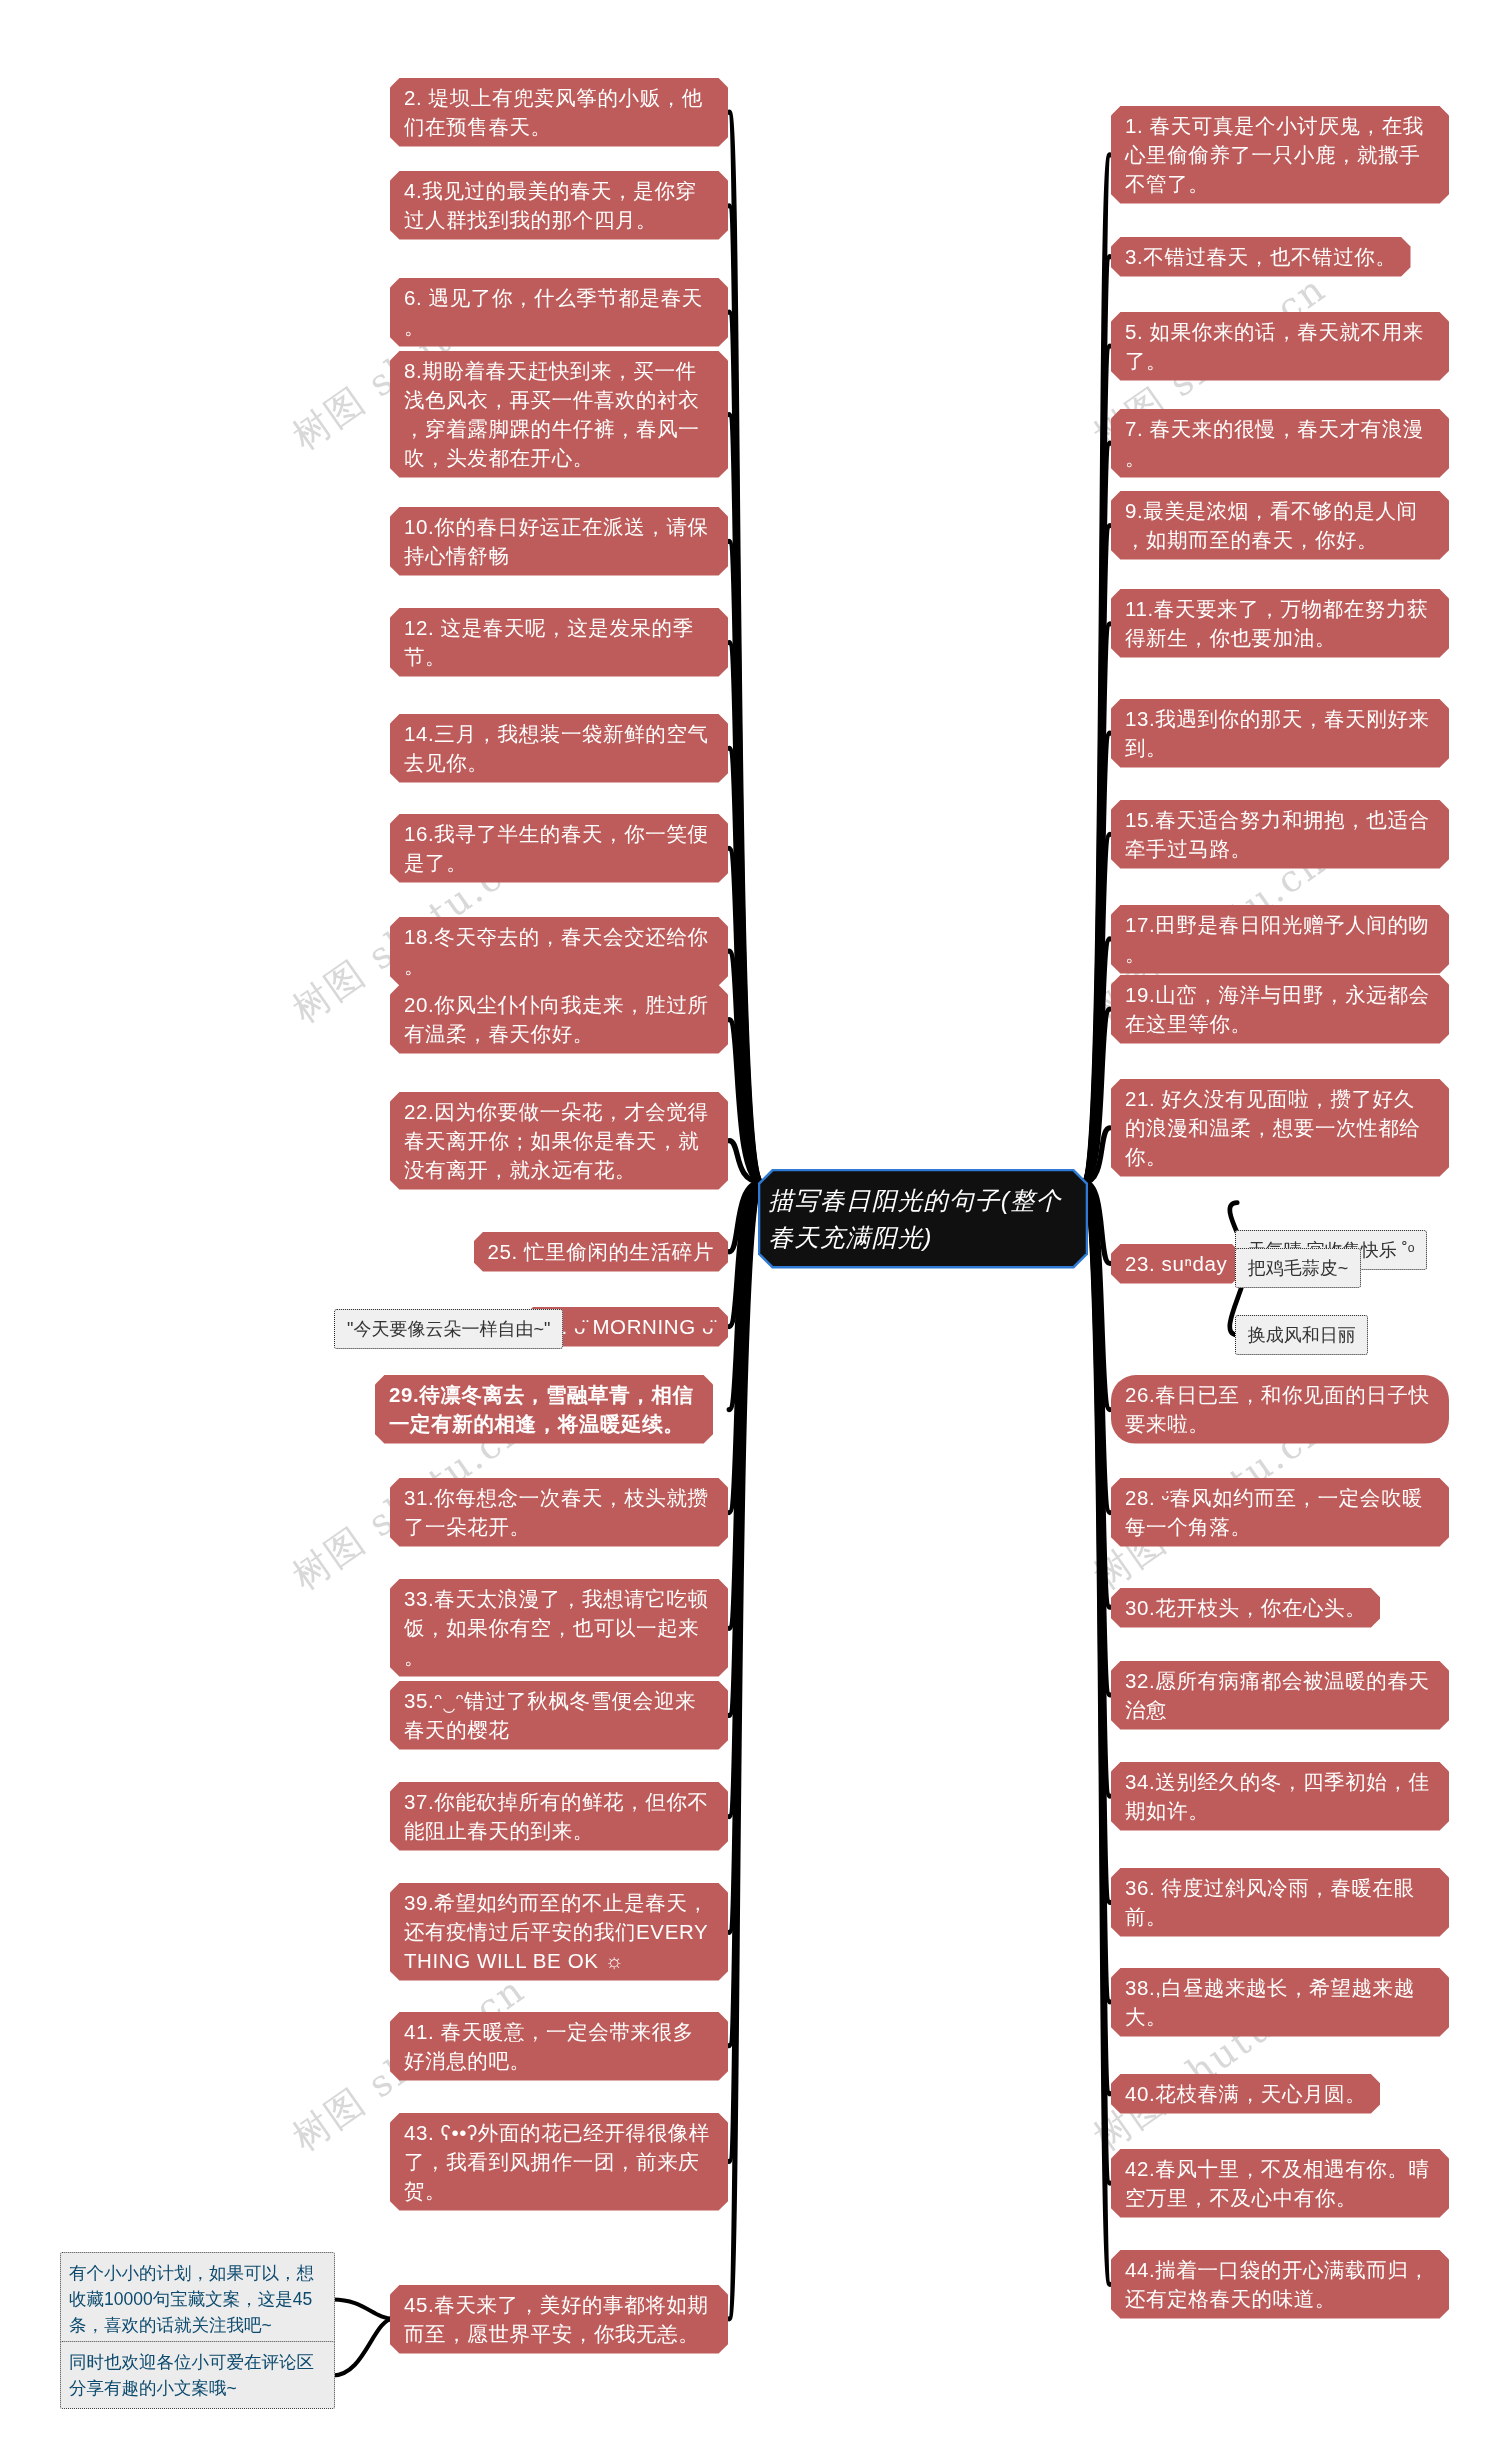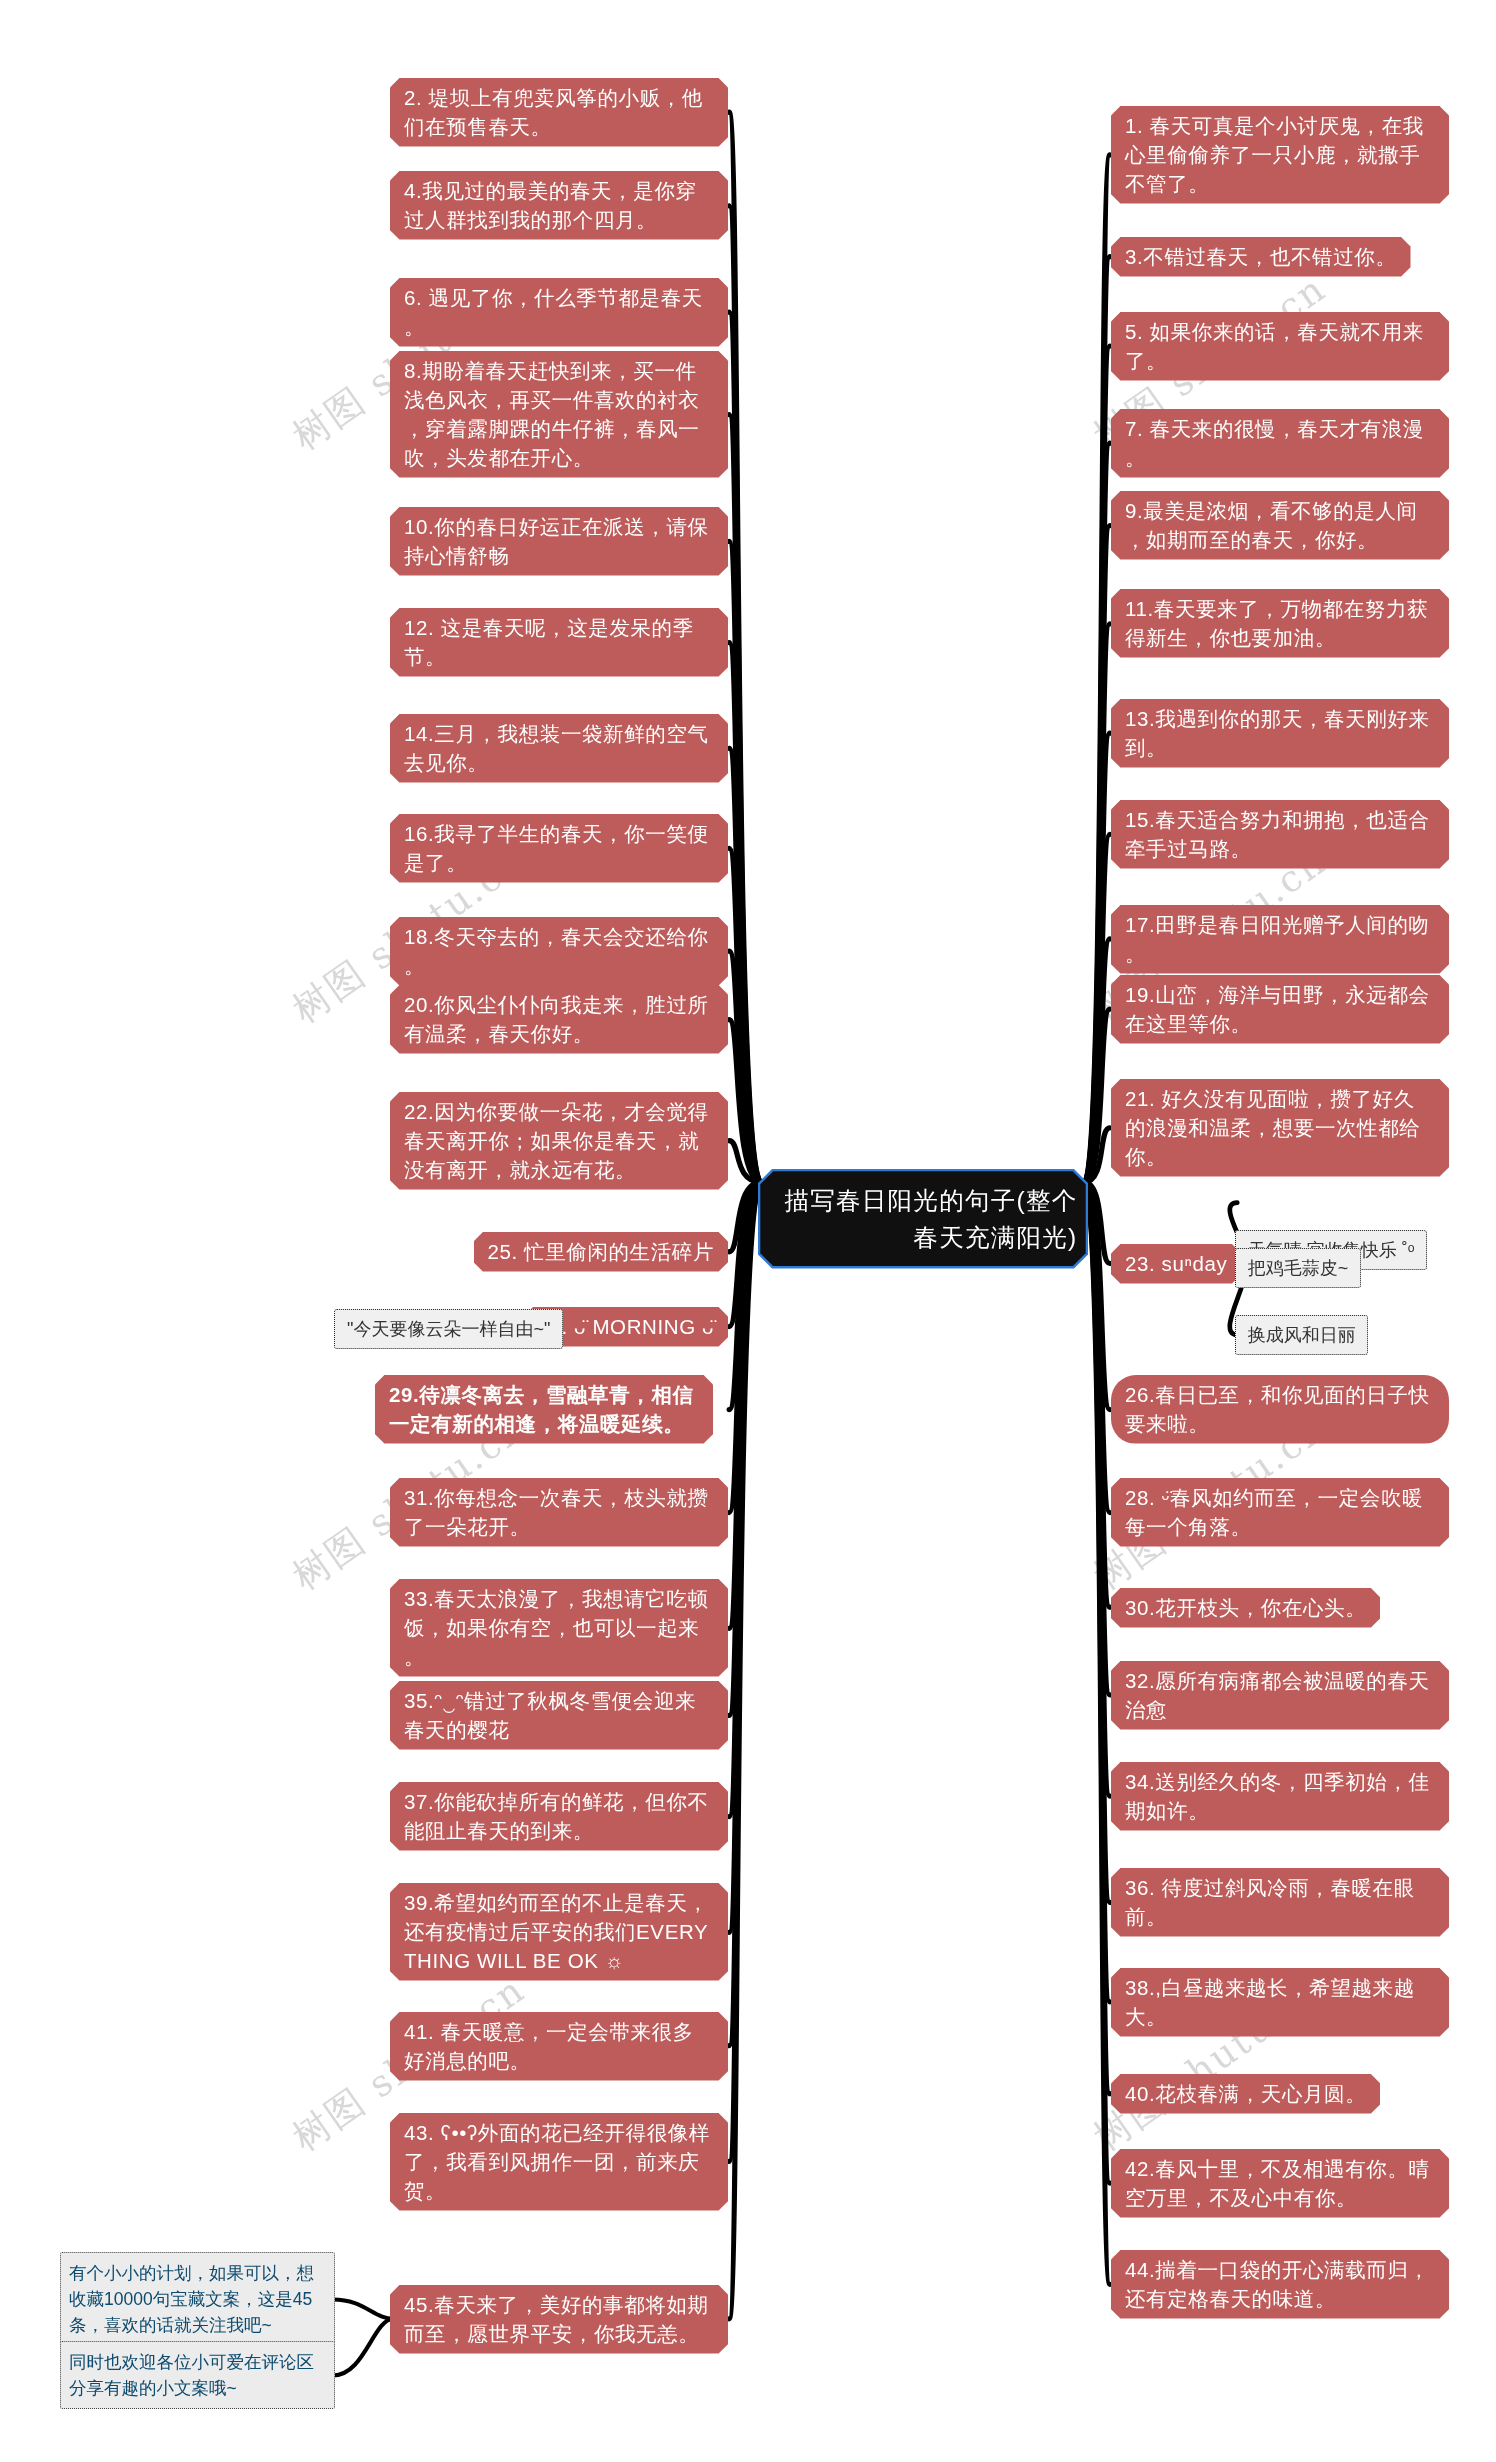--- a/index.html
+++ b/index.html
@@ -21,24 +21,25 @@
     word-break:break-all;line-break:anywhere;
     clip-path:polygon(9.4px 0,calc(100% - 9.4px) 0,100% 9.4px,100% calc(100% - 9.4px),calc(100% - 9.4px) 100%,9.4px 100%,0 calc(100% - 9.4px),0 9.4px);
   }
   .topic.left{text-align:left;}
   .central-wrap{
     position:absolute;left:758px;top:1169px;width:330px;z-index:3;
     background:#2e7ad4;padding:2.3px;box-sizing:border-box;
     clip-path:polygon(14px 0,calc(100% - 14px) 0,100% 14px,100% calc(100% - 14px),calc(100% - 14px) 100%,14px 100%,0 calc(100% - 14px),0 14px);
   }
   .central{
-    background:#101010;color:#ffffff;text-align:right;
+    background:#101010;color:#ffffff;text-align:left;
     font-size:24.6px;line-height:37px;letter-spacing:1.2px;
     padding:10.5px 8.2px;box-sizing:border-box;width:100%;
     clip-path:polygon(13px 0,calc(100% - 13px) 0,100% 13px,100% calc(100% - 13px),calc(100% - 13px) 100%,13px 100%,0 calc(100% - 13px),0 13px);
+    font-style:italic;
   }
   .callout{
     position:absolute;z-index:2;box-sizing:border-box;
     background:#f0f0f0;color:#333333;border:1.8px dotted #222222;border-radius:2.9px;
     font-size:18px;line-height:26px;padding:5.8px 11.7px;white-space:nowrap;
   }
   .note{
     position:absolute;z-index:2;box-sizing:border-box;width:275px;
     background:#ececec;color:#0c4a6e;border:1.8px dotted #444444;border-radius:2.3px;
     font-size:17.5px;line-height:26px;padding:7px 8px;

